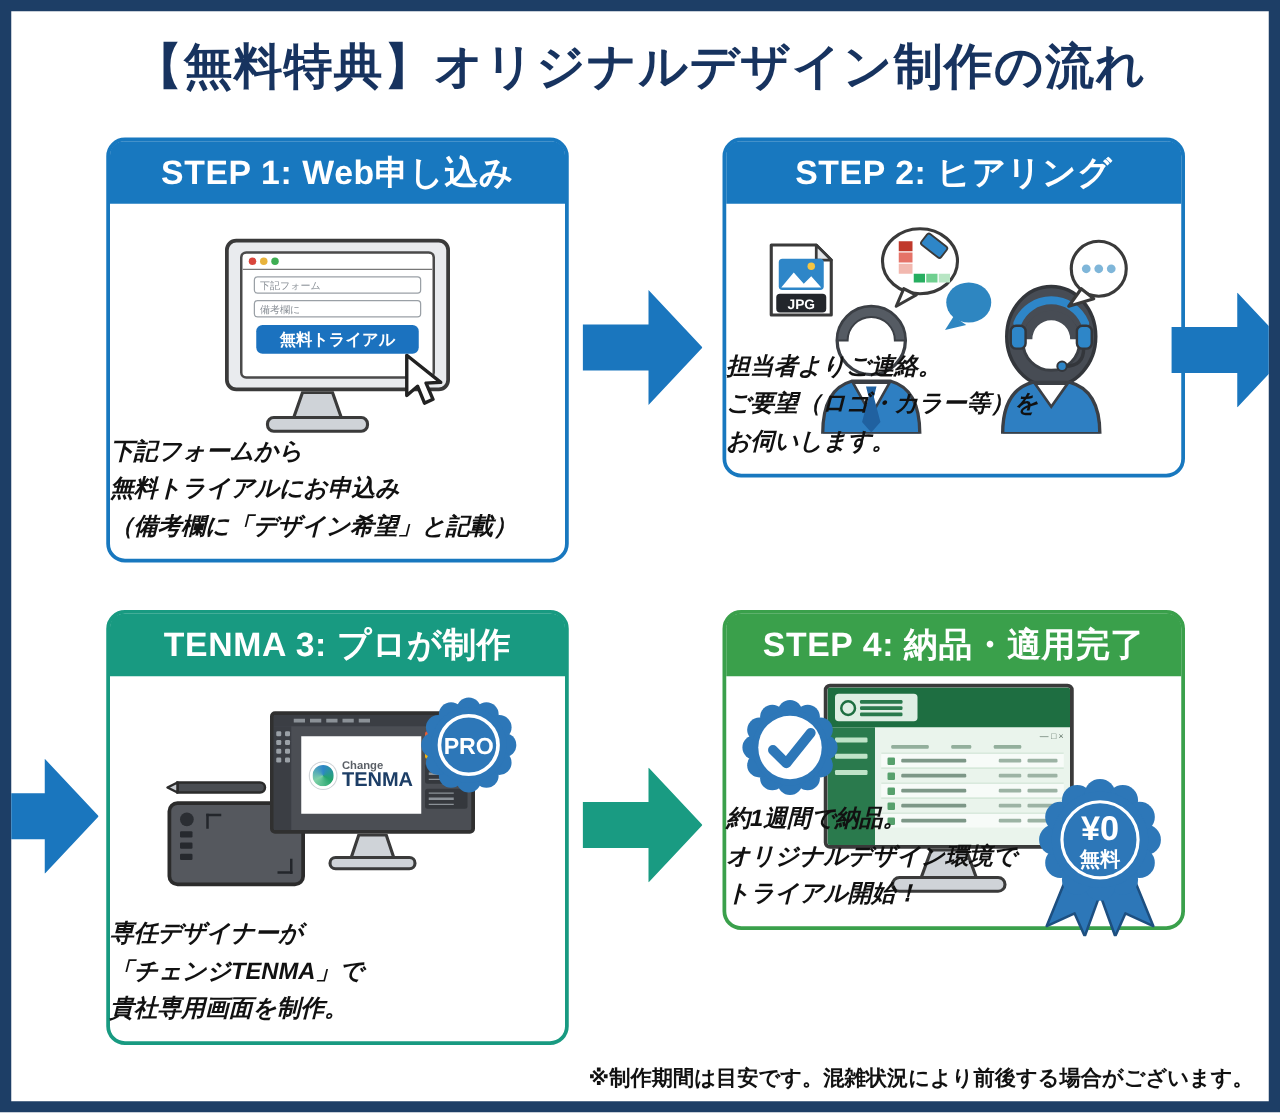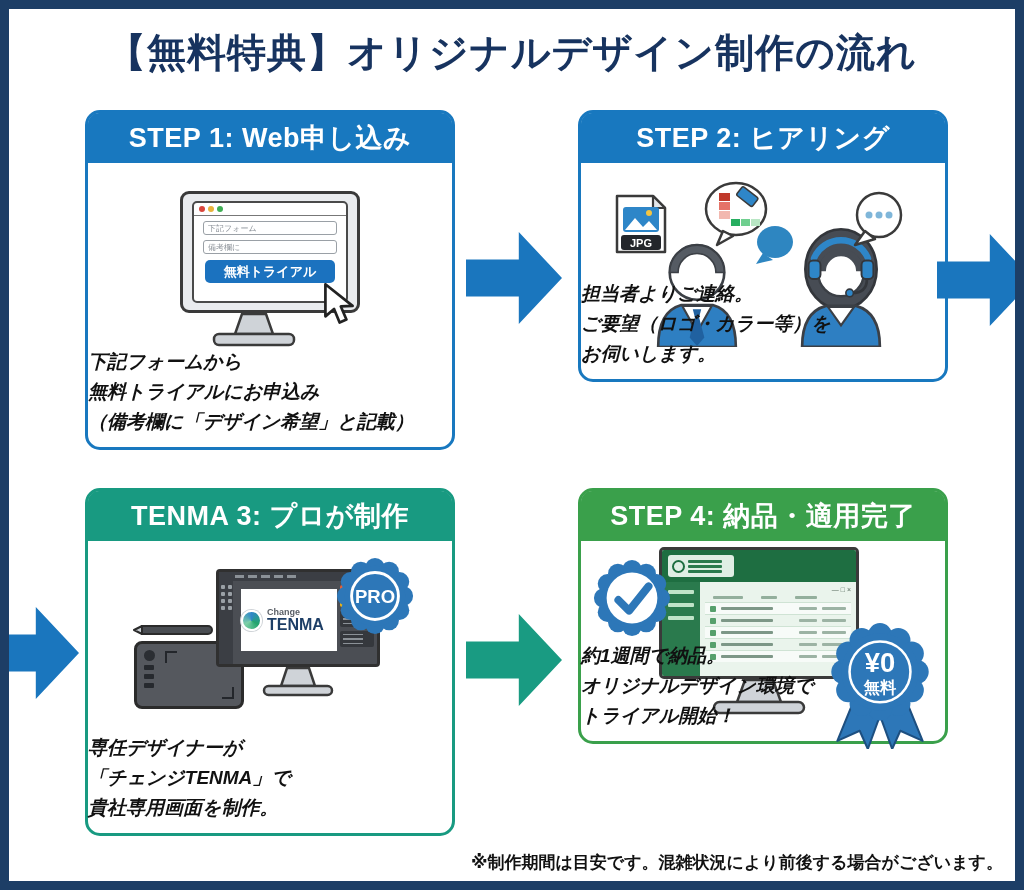--- a/index.html
+++ b/index.html
@@ -82,21 +82,21 @@
   .m3-screen { width:164px; height:98px; background:#4b4e54; border:3px solid #303030;
                border-radius:4px; position:relative; overflow:hidden; }
   .m3-top { position:absolute; left:0; top:0; right:0; height:9px; background:#3b3e44;
             display:flex; gap:4px; align-items:center; padding-left:16px; }
   .m3-top i { width:9px; height:2.5px; background:#8b9197; }
   .m3-tools { position:absolute; left:0; top:9px; bottom:0; width:14px; background:#3b3e44;
               display:grid; grid-template-columns:1fr 1fr; gap:3px; padding:4px 2px;
               align-content:start; }
   .m3-tools i { width:4px; height:4px; background:#9aa0a6; border-radius:1px; }
   .m3-canvas { position:absolute; left:22px; top:17px; width:96px; height:62px;
-               background:#fff; display:flex; align-items:center; 
+               background:#fff; display:flex; align-items:center; justify-content:center;
                gap:5px; }
   .logo-mark { width:21px; height:21px; border-radius:50%;
                background:conic-gradient(#2e86c8,#23a56c,#7fd0a8,#2e86c8);
                border:2px solid #fff; box-shadow:0 0 0 1px #d0d4d8; }
   .logo-txt { text-align:left; line-height:1; }
   .logo-txt .l1 { font-size:9px; color:#5a5f66; font-weight:700; }
   .logo-txt .l2 { font-size:16px; color:#1d3e66; font-weight:900; }
   .m3-panel { position:absolute; right:3px; top:13px; width:34px; bottom:3px; }
   .m3-grad { width:17px; height:22px; border-radius:2px;
              background:linear-gradient(135deg,#e74c3c,#f39c12,#f1c40f,#27ae60); }

